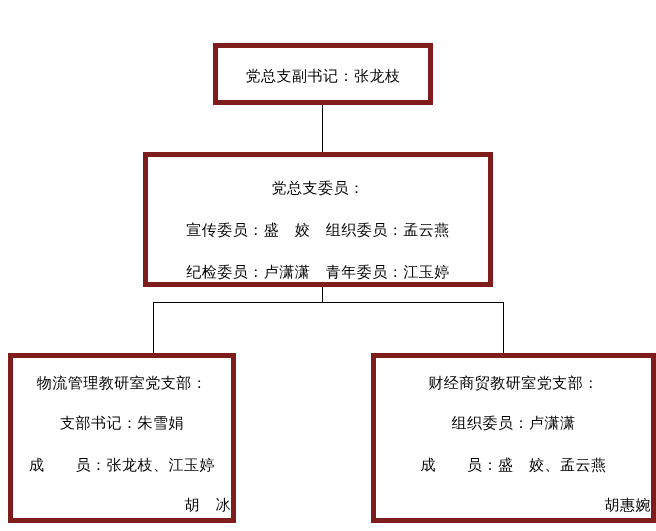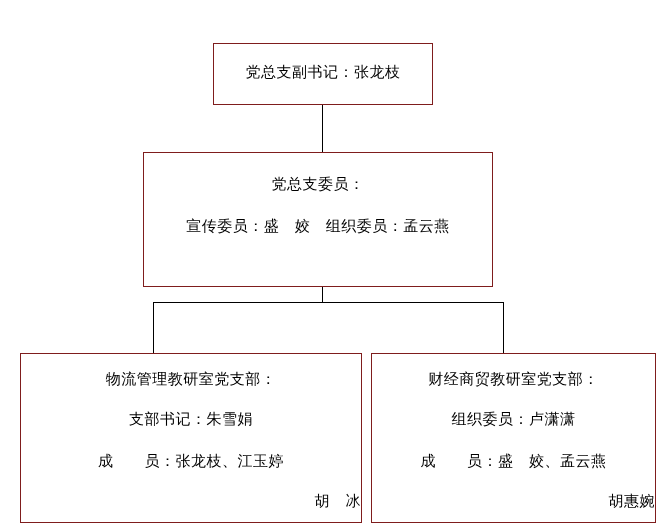--- a/index.html
+++ b/index.html
@@ -13,21 +13,21 @@
     width: 656px;
     height: 531px;
     background: #ffffff;
     font-family: "DejaVu Serif", "Liberation Serif", serif;
     color: #000000;
     overflow: hidden;
   }
   .node-box {
     position: absolute;
     box-sizing: border-box;
-    border: 1px solid #7f1d1d;
+    border: 5px solid #7f1d1d;
     background: #ffffff;
     color: #000000;
     font-size: 15px;
     line-height: 1;
   }
   .line {
     position: absolute;
     background: #000000;
   }
   .line-v { width: 1px; }
@@ -65,21 +65,21 @@
   }
   #node-mid .l1 { top: 24px; }
   #node-mid .l2 { top: 66px; }
   #node-mid .l3 { top: 108px; }
 
   
   .node-bottom {
     top: 353px;
     height: 170px;
   }
-  #node-bl { left: 20px;   width: 342px; }
+  #node-bl { left: 8px;   width: 228px; }
   #node-br { left: 371px; width: 285px; }
 
   .node-bottom .hd {
     position: absolute;
     left: 0;
     right: 0;
     top: 18px;
     text-align: center;
     letter-spacing: 0.5px;
   }
@@ -115,20 +115,21 @@
 
   <div class="node-box" id="node-top">
     <div class="txt">党总支副书记：张龙枝</div>
   </div>
 
   <div class="line line-v" id="conn-top-mid"></div>
 
   <div class="node-box" id="node-mid">
     <div class="txt l1">党总支委员：</div>
     <div class="txt l2">宣传委员：盛　姣　组织委员：孟云燕</div>
+    <div class="txt l3">纪检委员：卢潇潇　青年委员：江玉婷</div>
   </div>
 
   <div class="line line-v" id="conn-mid-stub"></div>
   <div class="line line-h" id="conn-bus"></div>
   <div class="line line-v" id="conn-left-drop"></div>
   <div class="line line-v" id="conn-right-drop"></div>
 
   <div class="node-box node-bottom" id="node-bl">
     <div class="hd">物流管理教研室党支部：</div>
     <div class="ln r2">支部书记：朱雪娟</div>

